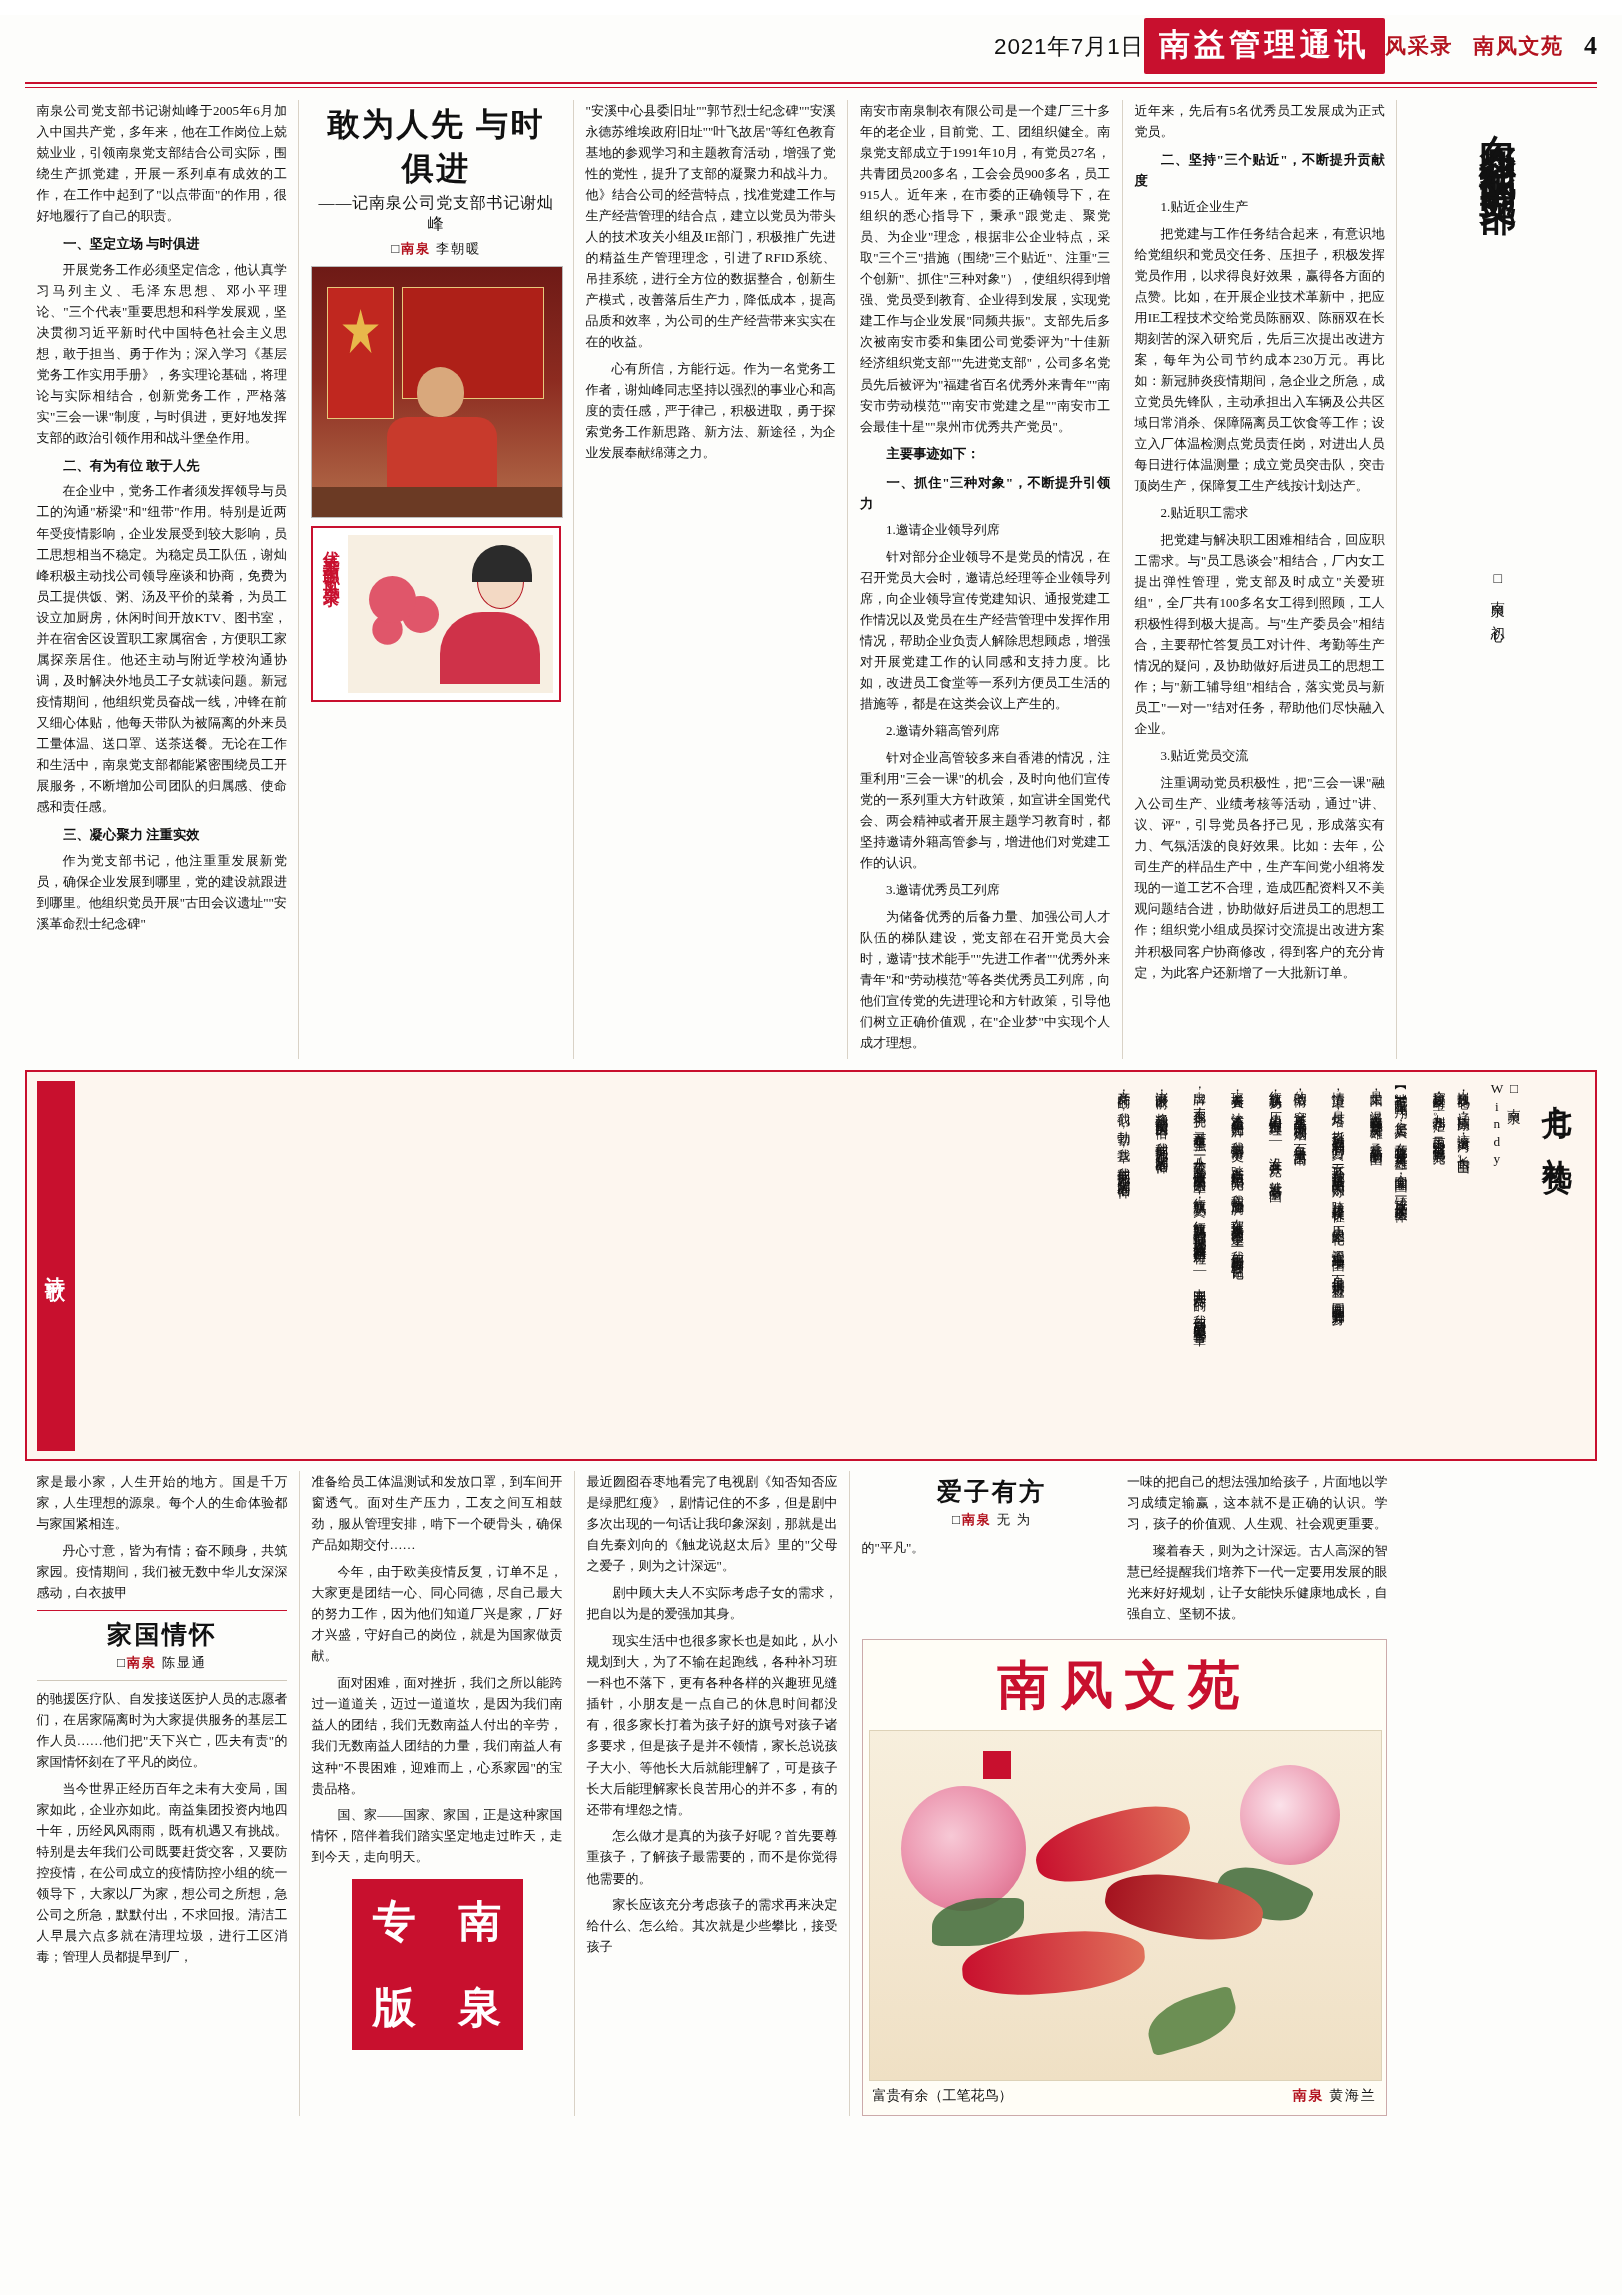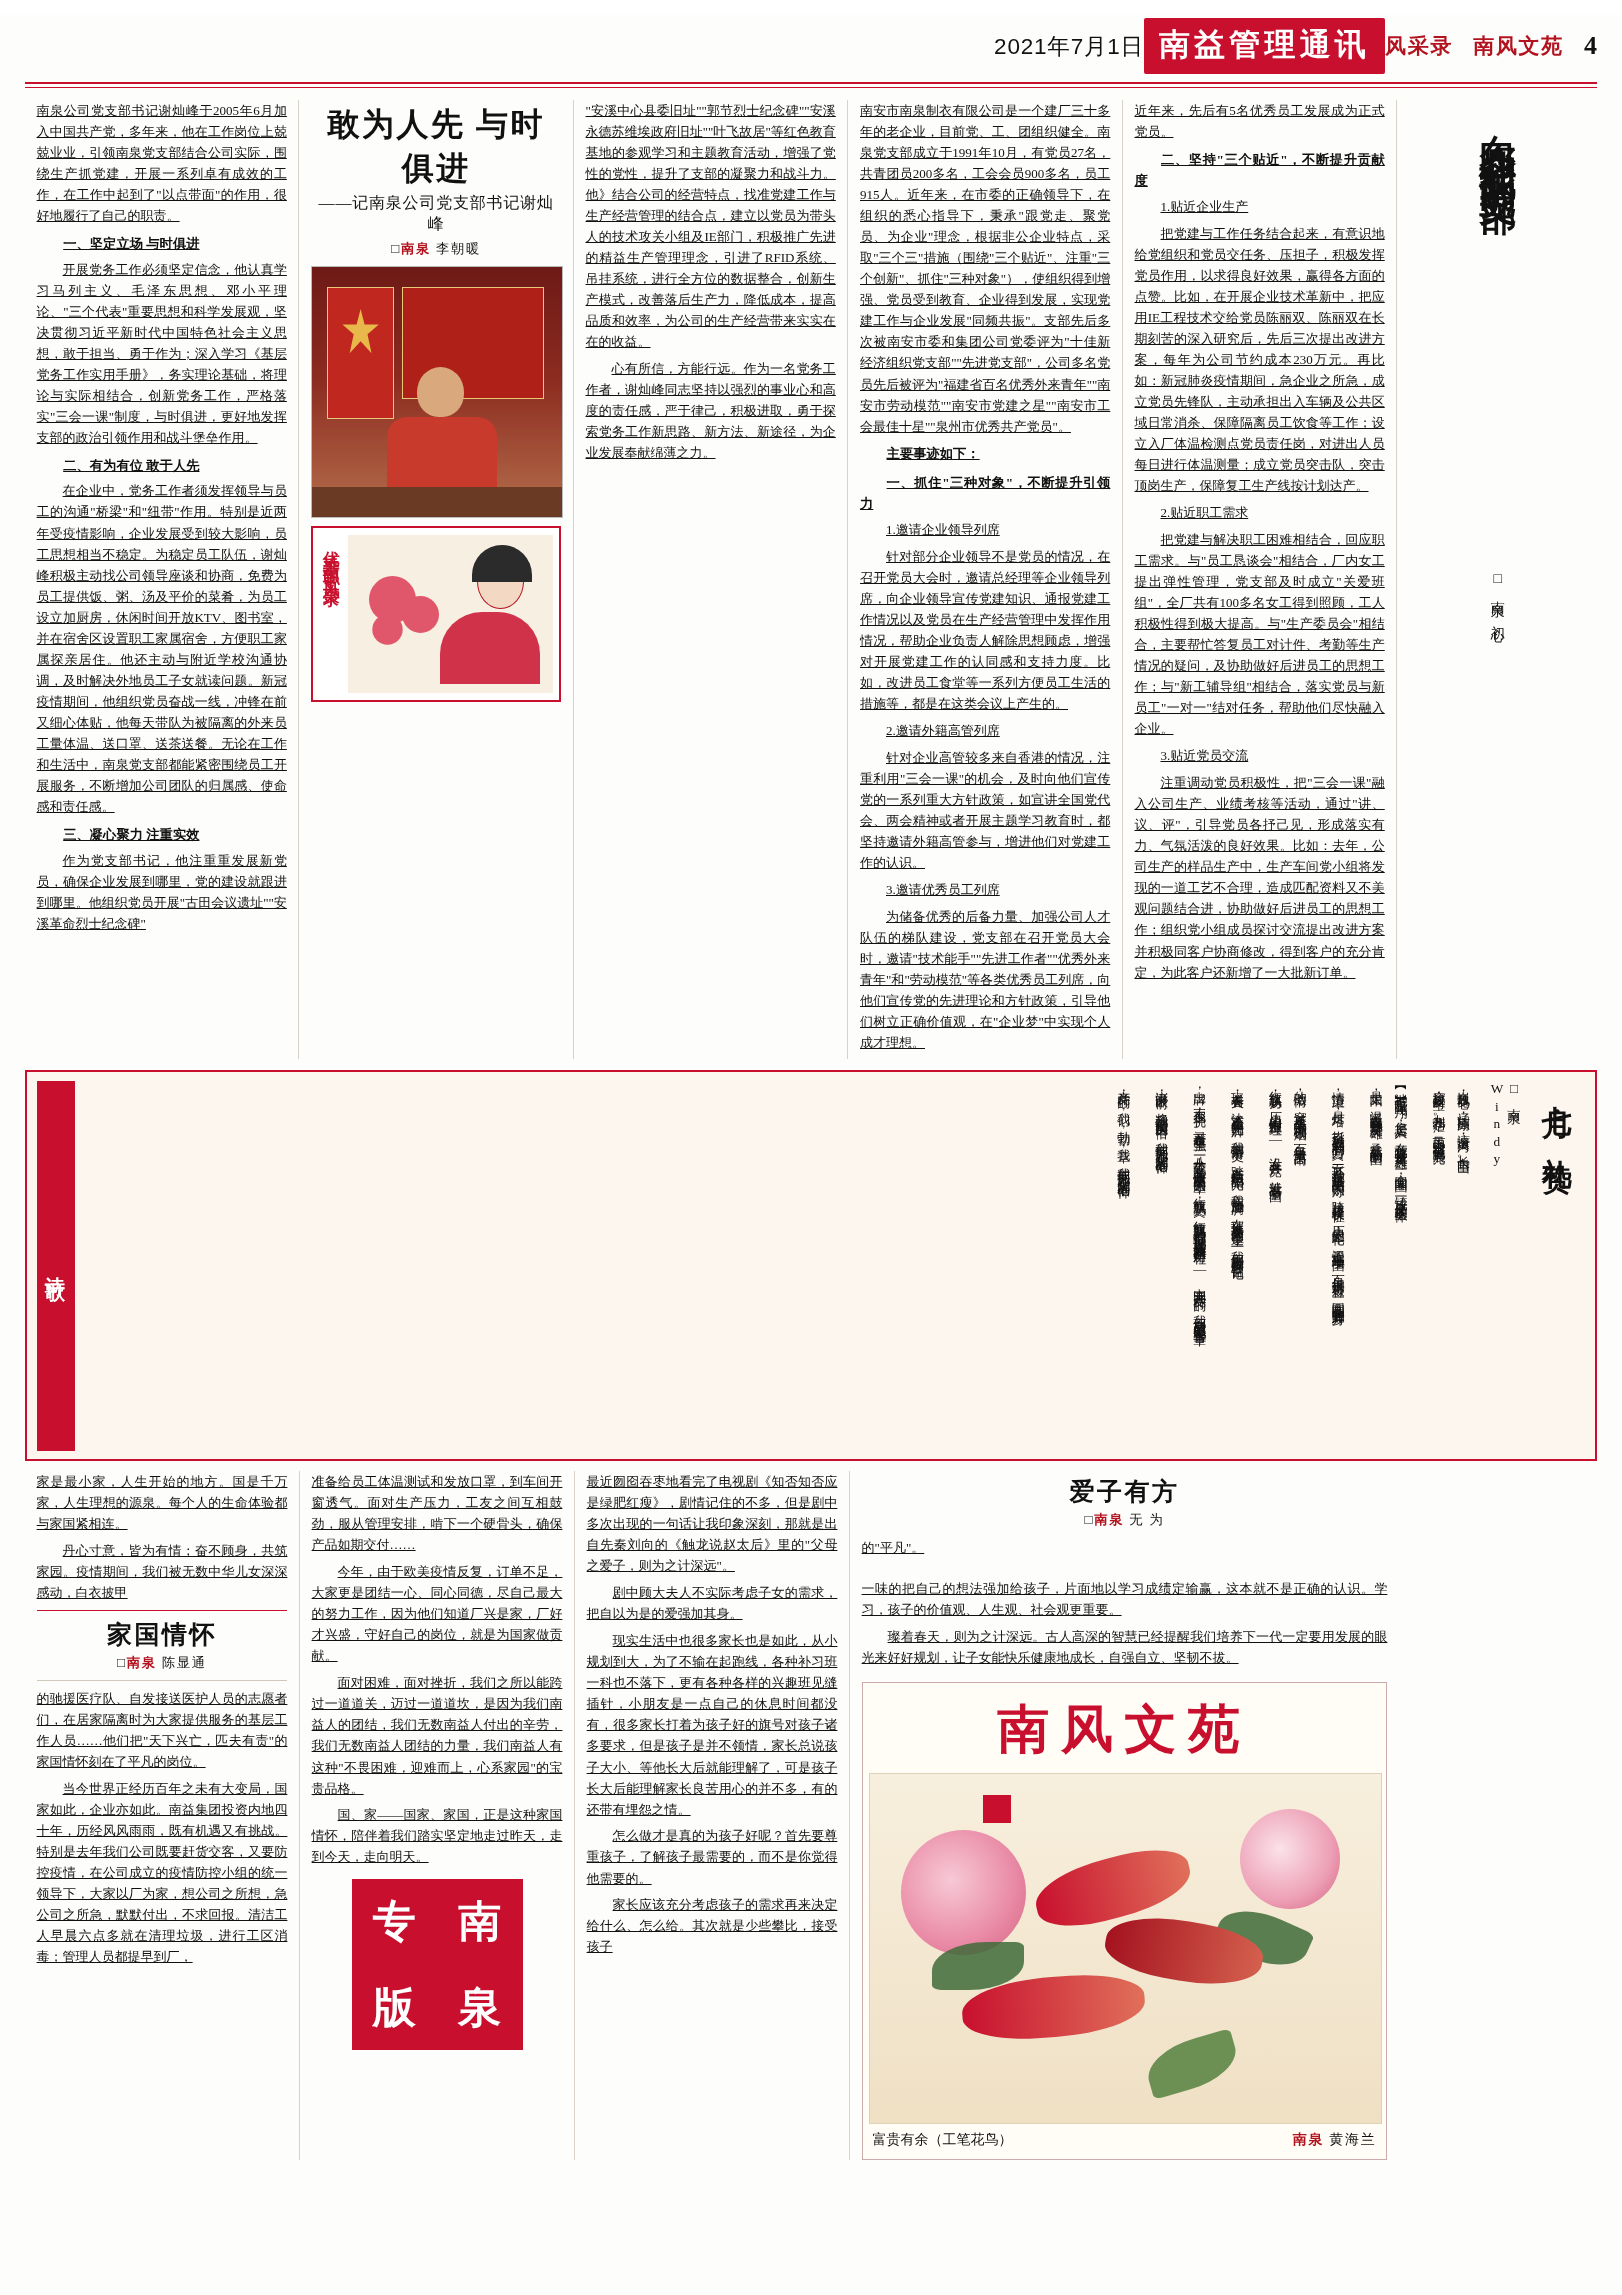--- a/index.html
+++ b/index.html
@@ -71,21 +71,21 @@
     border-right:0.8px solid #d9d2c6;
   }
   .col:last-child{border-right:none;}
   .c1{width:275px;}
   .c2{width:275px;}
   .c3{width:275px;}
   .c4{width:275px;}
   .c5{width:275px;}
   .c6{width:200px;}
 
-  p{margin:0 0 5.8px 0;text-align:justify;font-size:13px;line-height:1.62;text-indent:2em;text-decoration:underline;}
+  p{margin:0 0 5.8px 0;text-align:justify;font-size:13px;line-height:1.62;text-indent:2em;}
   .noind{text-indent:0;}
   .sub-h{font-weight:bold;font-size:13.3px;margin:6.7px 0 4.2px 0;text-indent:2em;}
 
   .art-title{
     font-size:32px;
     font-weight:bold;
     letter-spacing:2.5px;
     text-align:center;
     margin:3.3px 0 1.7px 0;
     font-family:"Liberation Serif","DejaVu Serif",serif;
@@ -476,21 +476,21 @@
 
     <div class="bcol b3">
       <p class="noind">最近囫囵吞枣地看完了电视剧《知否知否应是绿肥红瘦》，剧情记住的不多，但是剧中多次出现的一句话让我印象深刻，那就是出自先秦刘向的《触龙说赵太后》里的"父母之爱子，则为之计深远"。</p>
       <p>剧中顾大夫人不实际考虑子女的需求，把自以为是的爱强加其身。</p>
       <p>现实生活中也很多家长也是如此，从小规划到大，为了不输在起跑线，各种补习班一科也不落下，更有各种各样的兴趣班见缝插针，小朋友是一点自己的休息时间都没有，很多家长打着为孩子好的旗号对孩子诸多要求，但是孩子是并不领情，家长总说孩子大小、等他长大后就能理解了，可是孩子长大后能理解家长良苦用心的并不多，有的还带有埋怨之情。</p>
       <p>怎么做才是真的为孩子好呢？首先要尊重孩子，了解孩子最需要的，而不是你觉得他需要的。</p>
       <p>家长应该充分考虑孩子的需求再来决定给什么、怎么给。其次就是少些攀比，接受孩子</p>
     </div>
 
     <div class="bcol b4">
-      <div style="display:flex;gap:14px;flex-direction:column;">
+      <div style="display:flex;gap:5px;">
         <div style="flex:1;">
           <div class="art-title sm">爱子有方</div>
           <div class="byline">
             □<span class="brand">南泉</span>
             <span>无 为</span>
           </div>
           <p class="noind">的"平凡"。</p>
         </div>
         <div style="flex:1;">
           <p class="noind">一味的把自己的想法强加给孩子，片面地以学习成绩定输赢，这本就不是正确的认识。学习，孩子的价值观、人生观、社会观更重要。</p>

